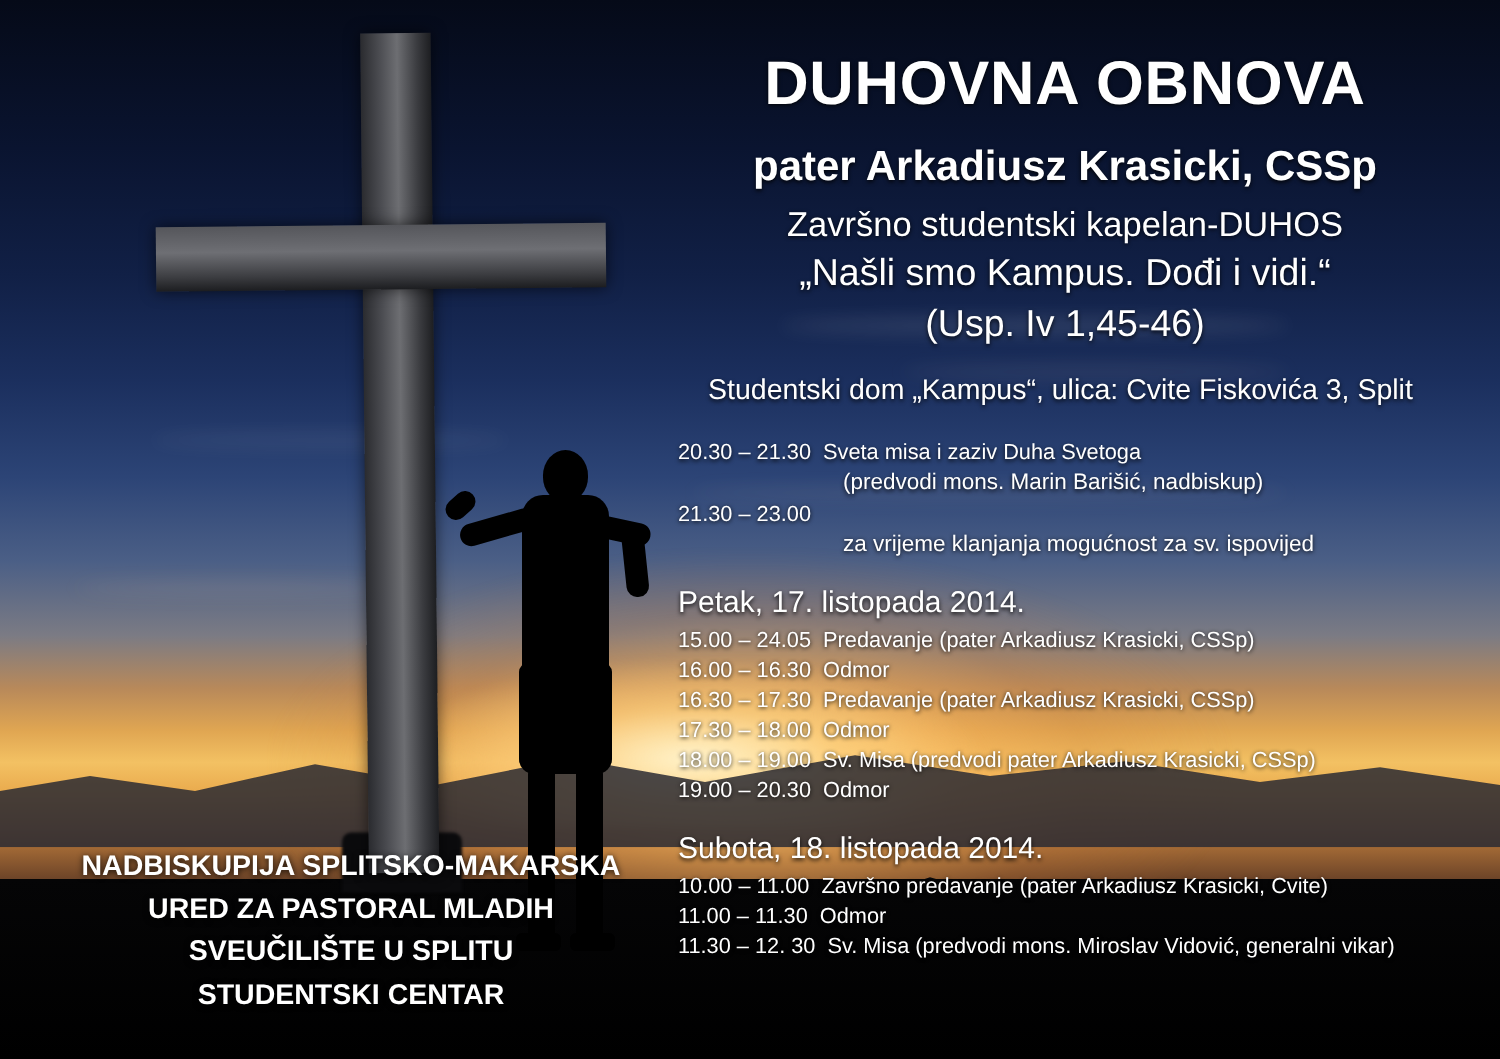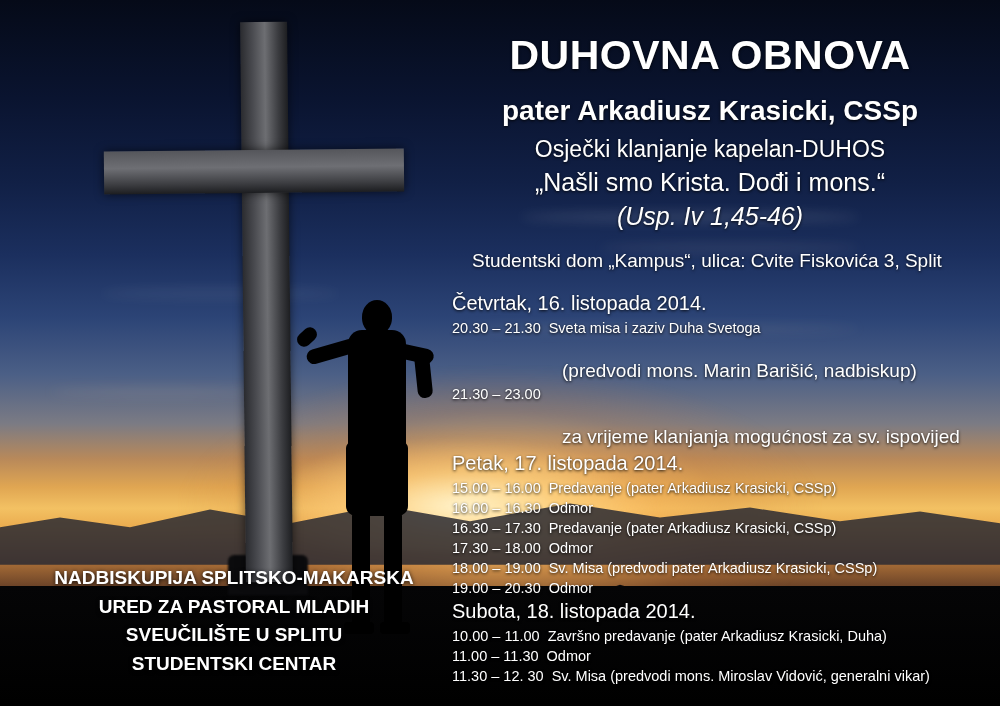--- a/index.html
+++ b/index.html
@@ -217,21 +217,20 @@
   }
   .title4 {
     font-size: 25px;
     margin-top: 3px;
     line-height: 1.25;
   }
   .title5 {
     font-size: 25px;
     margin-top: 3px;
     line-height: 1.25;
-    font-style: italic;
   }
 
   .venue {
     position: absolute;
     left: 472px;
     top: 250px;
     width: 540px;
     color: #fff;
     font-size: 19px;
     text-shadow: 0 1px 3px rgba(0,0,0,0.85);
@@ -239,42 +238,41 @@
 
   .schedule {
     position: absolute;
     left: 452px;
     top: 292px;
     width: 545px;
     color: #ffffff;
     text-shadow: 0 1px 3px rgba(0,0,0,0.9);
   }
   .day { margin-bottom: 2px; }
-  .day + .day { margin-top: 2px; }
+  .day + .day { margin-top: 18px; }
   .day-title {
     font-size: 20px;
     margin-bottom: 3px;
   }
   .row {
     display: flex;
     font-size: 14.5px;
     line-height: 1.38;
     align-items: center;
   }
   .row .time {
     flex: 0 0 auto;
     white-space: nowrap;
     padding-right: 8px;
   }
   .row .desc { flex: 1 1 auto; }
   .subrow {
-    font-size: 19px;
+    font-size: 15px;
     line-height: 1.38;
     padding-left: 110px;
-    margin-top: 20px;
   }
 
   .org {
     position: absolute;
     left: 44px;
     top: 564px;
     width: 380px;
     color: #ffffff;
     font-size: 19px;
     font-weight: bold;
@@ -314,44 +312,43 @@
     <div class="p-shorts"></div>
     <div class="p-leg-l"></div>
     <div class="p-leg-r"></div>
     <div class="p-foot-l"></div>
     <div class="p-foot-r"></div>
   </div>
 
   <div class="headline-block">
     <div class="title1">DUHOVNA OBNOVA</div>
     <div class="title2">pater Arkadiusz Krasicki, CSSp</div>
-    <div class="title3">Osječki klanjanje kapelan-DUHOS</div>
-    <div class="title4">„Našli smo Krista. Dođi i mons.“</div>
+    <div class="title3">Završno studentski kapelan-DUHOS</div>
+    <div class="title4">„Našli smo Kampus. Dođi i vidi.“</div>
     <div class="title5">(Usp. Iv 1,45-46)</div>
   </div>
 
   <div class="venue">Studentski dom „Kampus“, ulica: Cvite Fiskovića 3, Split</div>
 
   <div class="schedule">
       <div class="day">
-        <div class="day-title">Četvrtak, 16. listopada 2014.</div>
         <div class="row">
           <span class="time">20.30 – 21.30</span>
           <span class="desc">Sveta misa i zaziv Duha Svetoga</span>
         </div>
         <div class="subrow">(predvodi mons. Marin Barišić, nadbiskup)</div>
         <div class="row">
           <span class="time">21.30 – 23.00</span>
         </div>
         <div class="subrow">za vrijeme klanjanja mogućnost za sv. ispovijed</div>
       </div>
       <div class="day">
         <div class="day-title">Petak, 17. listopada 2014.</div>
         <div class="row">
-          <span class="time">15.00 – 16.00</span>
+          <span class="time">15.00 – 24.05</span>
           <span class="desc">Predavanje (pater Arkadiusz Krasicki, CSSp)</span>
         </div>
         <div class="row">
           <span class="time">16.00 – 16.30</span>
           <span class="desc">Odmor</span>
         </div>
         <div class="row">
           <span class="time">16.30 – 17.30</span>
           <span class="desc">Predavanje (pater Arkadiusz Krasicki, CSSp)</span>
         </div>
@@ -365,21 +362,21 @@
         </div>
         <div class="row">
           <span class="time">19.00 – 20.30</span>
           <span class="desc">Odmor</span>
         </div>
       </div>
       <div class="day">
         <div class="day-title">Subota, 18. listopada 2014.</div>
         <div class="row">
           <span class="time">10.00 – 11.00</span>
-          <span class="desc">Završno predavanje (pater Arkadiusz Krasicki, Duha)</span>
+          <span class="desc">Završno predavanje (pater Arkadiusz Krasicki, Cvite)</span>
         </div>
         <div class="row">
           <span class="time">11.00 – 11.30</span>
           <span class="desc">Odmor</span>
         </div>
         <div class="row">
           <span class="time">11.30 – 12. 30</span>
           <span class="desc">Sv. Misa (predvodi mons. Miroslav Vidović, generalni vikar)</span>
         </div>
       </div>

